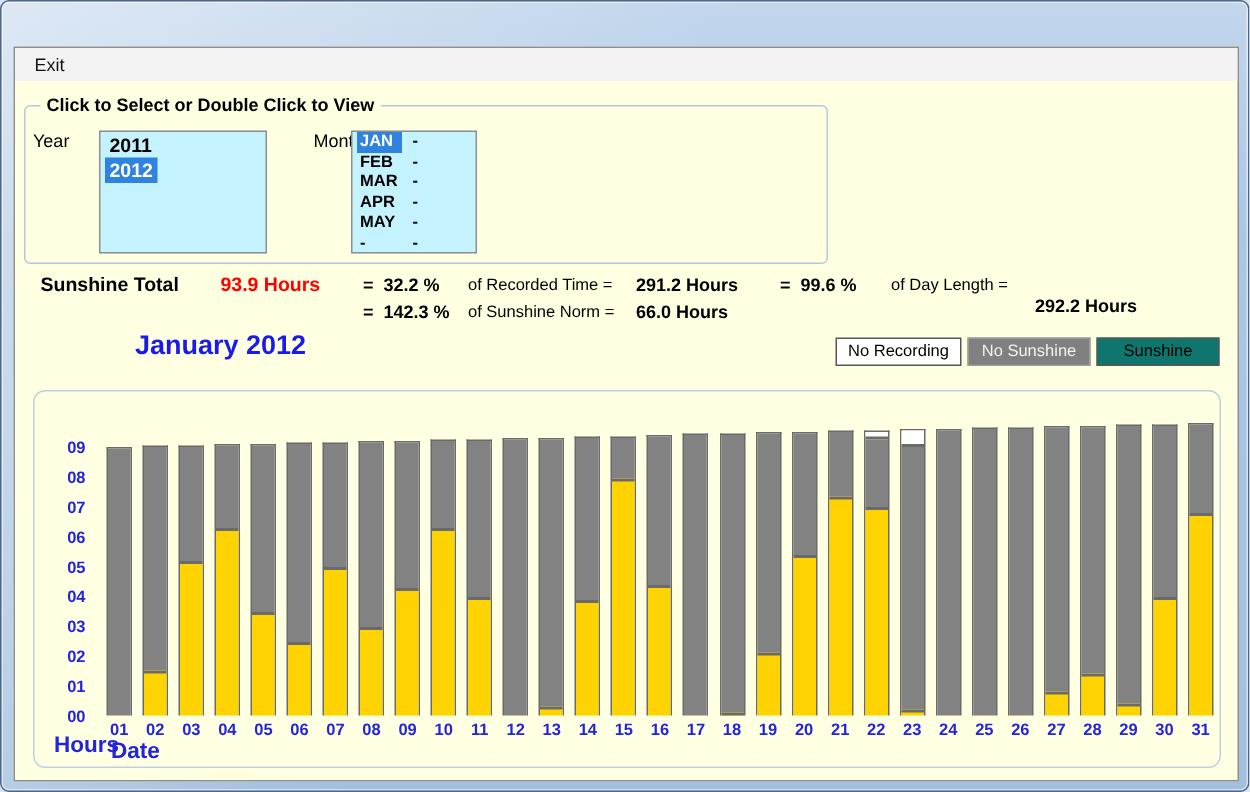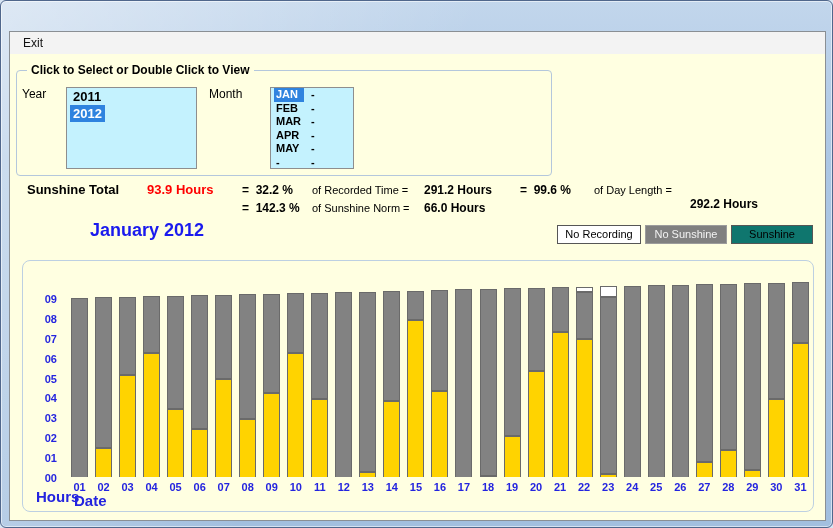--- a/index.html
+++ b/index.html
@@ -14,22 +14,22 @@
   .client{position:absolute;left:8px;top:30px;width:817px;height:490px;background:#FFFFE1;
           border:1px solid #8A8F94;box-sizing:border-box;overflow:hidden;}
   .menubar{position:absolute;left:0;top:0;width:100%;height:22px;background:#F3F3F3;}
   .menu-item{position:absolute;left:0;top:0;height:22px;line-height:22px;padding:0 13px;font-size:12px;color:#111;cursor:default;}
 
   
   .groupbox{position:absolute;left:6px;top:38px;width:534px;height:104px;border:1px solid #B4C7DC;border-radius:4px;}
   .group-title{position:absolute;left:10px;top:-8px;background:#FFFFE1;padding:0 4px;font-size:12px;font-weight:bold;color:#000;}
   .field-label{position:absolute;font-size:12px;color:#000;}
   .listbox{position:absolute;background:#C4F2FE;border:1px solid #8E8E8E;box-sizing:border-box;overflow:hidden;}
-  .yearbox{left:56px;top:55px;width:131px;height:82px;}
-  .monthbox{left:224px;top:55px;width:84px;height:82px;margin-left:36px;}
+  .yearbox{left:56px;top:55px;width:112px;height:82px;}
+  .monthbox{left:224px;top:55px;width:84px;height:82px;}
   .year-item{display:block;height:17px;line-height:17px;padding-left:3px;font-size:13px;font-weight:bold;color:#000;}
   .year-item .sel, .month-name.sel{background:#2F83DF;color:#FFF;}
   .year-item span{display:inline-block;padding:0 3px;}
   .month-row{display:block;height:13.5px;line-height:13.5px;font-size:11px;font-weight:bold;color:#000;}
   .month-name{display:inline-block;min-width:26px;margin-left:3px;padding:0 2px;}
   .month-dash{display:inline-block;position:absolute;left:40px;}
   .month-row{position:relative;}
 
   
   .stat{position:absolute;white-space:pre;}

